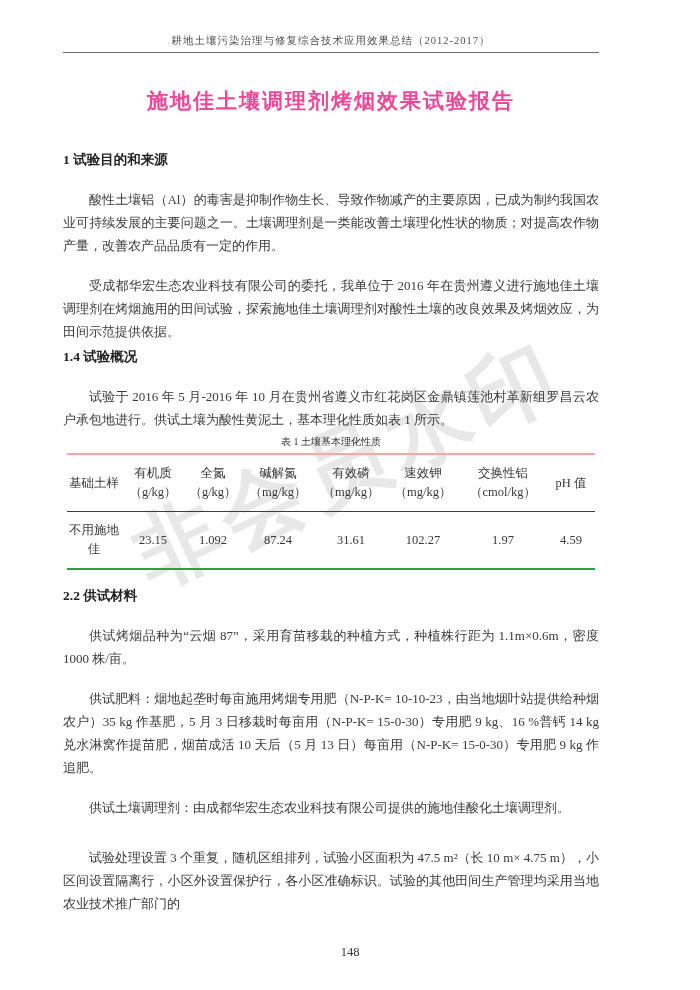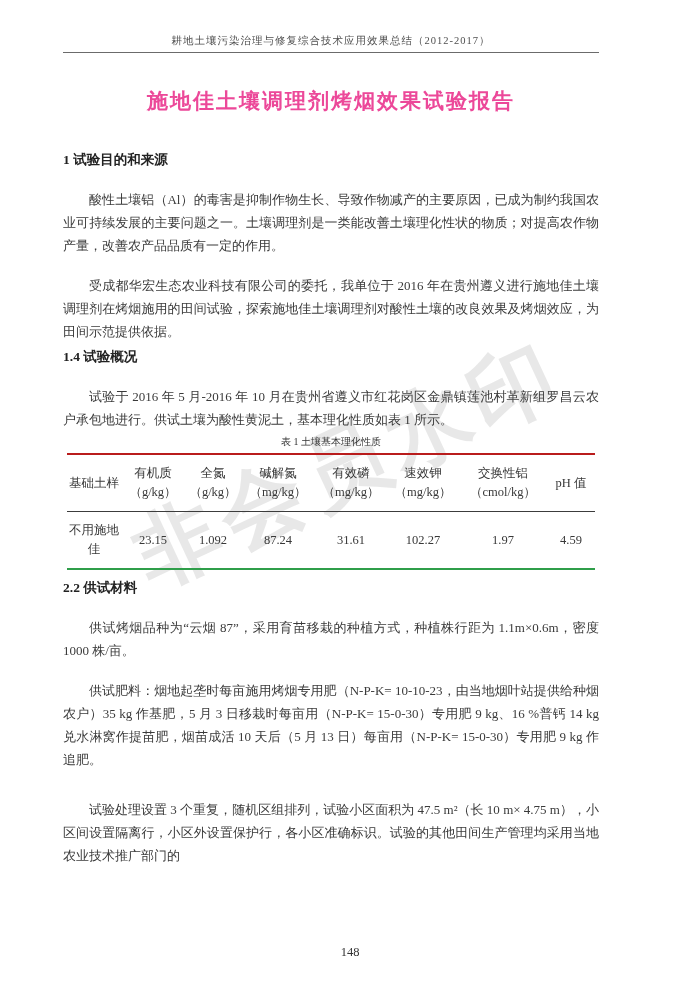--- a/index.html
+++ b/index.html
@@ -67,24 +67,24 @@
 
   .table-caption {
     margin-top: 4px;
     text-align: center;
     font-size: 10px;
     color: #333333;
   }
 
   table.soil-table {
     width: 512px;
-    margin: 4px auto 6px auto;
+    margin: 4px auto 14px auto;
     border-collapse: collapse;
     table-layout: fixed;
-    border-top: 2px solid #b91c1c;
+    border-top: 2px solid #fca5a5;
     border-bottom: 2px solid #2f9e4a;
   }
   table.soil-table thead tr { border-bottom: 1.5px solid #3c3c3c; }
   table.soil-table th, table.soil-table td {
     font-weight: normal;
     font-size: 12.5px;
     color: #383838;
     text-align: center;
     vertical-align: middle;
     padding: 9px 2px;
@@ -185,20 +185,21 @@
           <td>102.27</td>
           <td>1.97</td>
           <td>4.59</td>
         </tr>
       </tbody>
     </table>
 
     <div class="sec-heading h-s22">2.2 供试材料</div>
     <p class="para">供试烤烟品种为“云烟 87”，采用育苗移栽的种植方式，种植株行距为 1.1m×0.6m，密度 1000 株/亩。</p>
     <p class="para">供试肥料：烟地起垄时每亩施用烤烟专用肥（N-P-K= 10-10-23，由当地烟叶站提供给种烟农户）35 kg 作基肥，5 月 3 日移栽时每亩用（N-P-K= 15-0-30）专用肥 9 kg、16 %普钙 14 kg 兑水淋窝作提苗肥，烟苗成活 10 天后（5 月 13 日）每亩用（N-P-K= 15-0-30）专用肥 9 kg 作追肥。</p>
+    <p class="para">供试土壤调理剂：由成都华宏生态农业科技有限公司提供的施地佳酸化土壤调理剂。</p>
 
     <p class="para para-gap">试验处理设置 3 个重复，随机区组排列，试验小区面积为 47.5 m²（长 10 m× 4.75 m），小区间设置隔离行，小区外设置保护行，各小区准确标识。试验的其他田间生产管理均采用当地农业技术推广部门的</p>
 
   </div>
 
   <div class="page-number">148</div>
 
 </div>
 
 </body></html>

